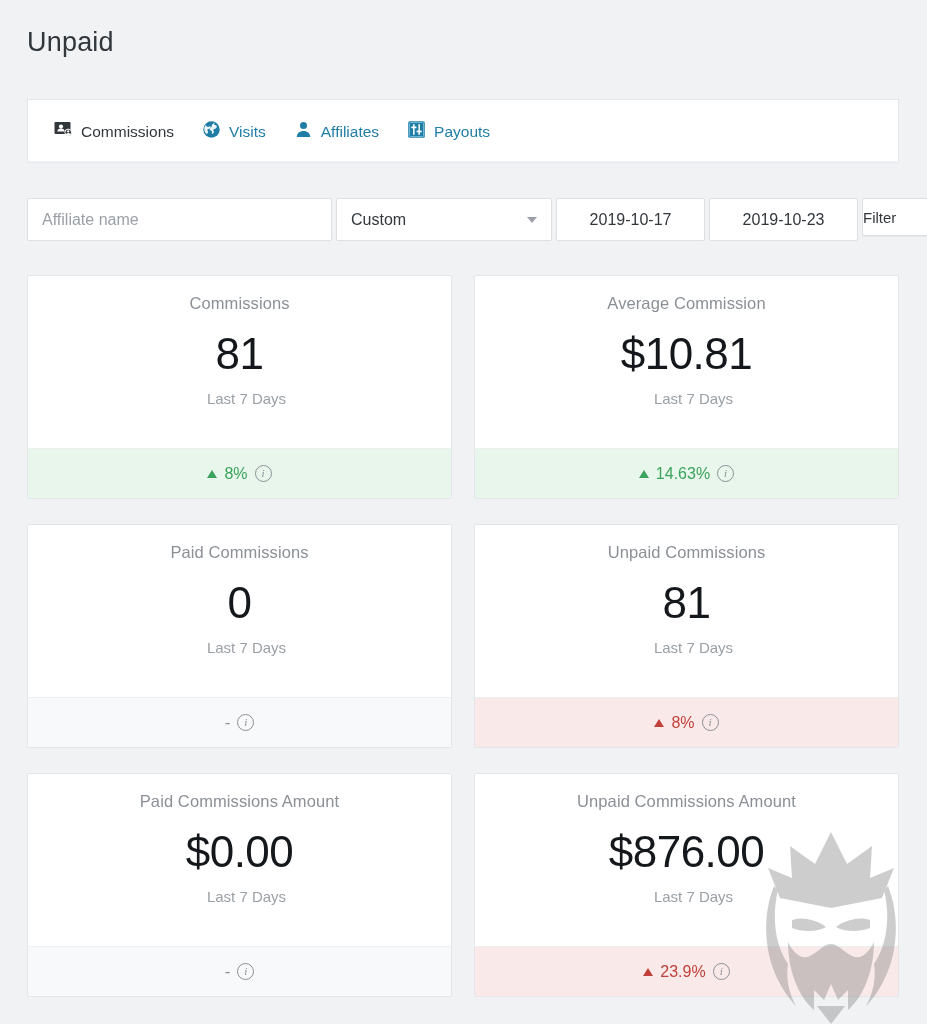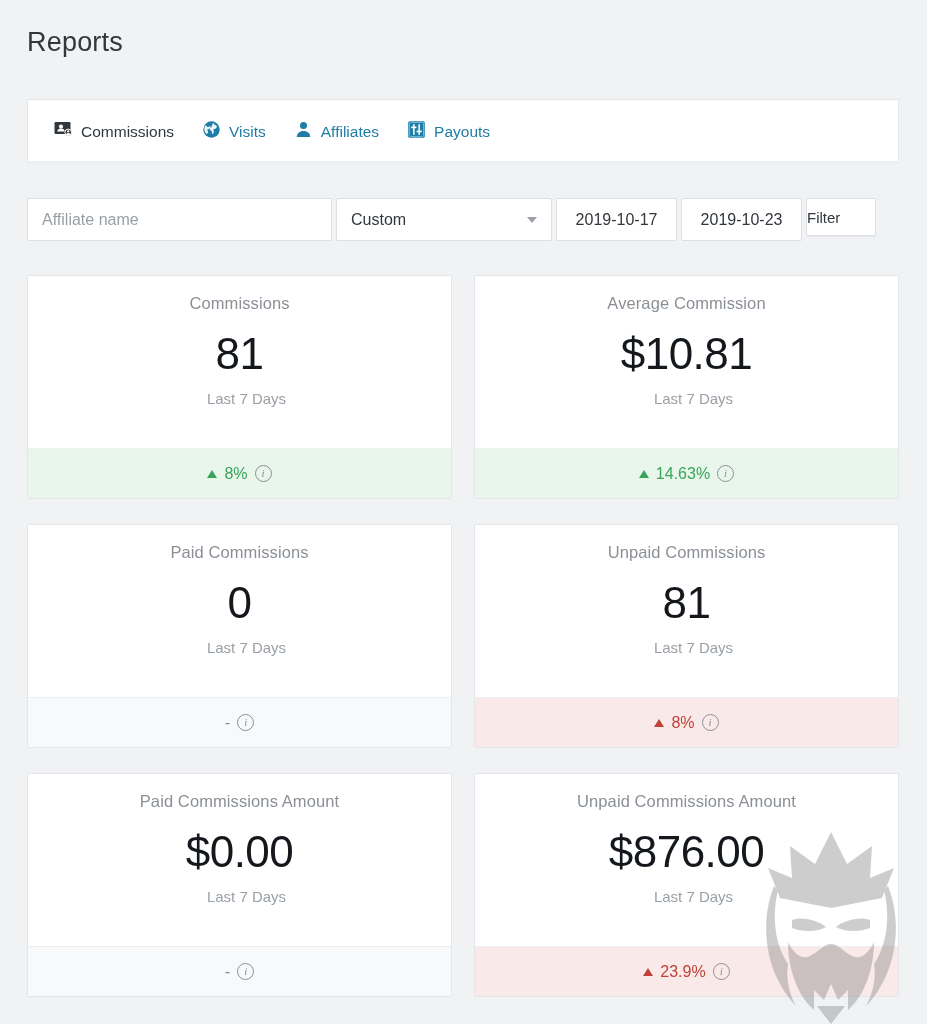--- a/index.html
+++ b/index.html
@@ -112,21 +112,21 @@
     justify-content: space-between;
     cursor: pointer;
   }
   .caret {
     width: 0; height: 0;
     border-left: 5px solid transparent;
     border-right: 5px solid transparent;
     border-top: 6px solid #9aa0a6;
     margin-left: 10px;
   }
-  .field-date { width: 121px; justify-content: center; }
+  .field-date { width: 149px; justify-content: center; }
   .field-date .dv { font-size: 16px; color: #32373c; }
   .btn-filter {
     width: 70px;
     justify-content: flex-start;
     cursor: pointer;
     background: #ffffff;
     border: 1px solid #dcdfe3;
     border-radius: 2px;
     display: flex;
     align-items: center;
@@ -233,21 +233,21 @@
     height: 200px;
     pointer-events: none;
     opacity: 0.42;
   }
 </style>
 </head>
 <body>
 
 <div class="page">
 
-  <div class="page-title">Reports</div>
+  <div class="page-title">Unpaid</div>
 
   <div class="tab-panel">
     <div class="tab-strip">
 
       <div class="tab active">
         <span class="tab-icon">
           <svg width="19" height="19" viewBox="0 0 19 19">
             <rect x="0.5" y="2" width="16" height="12" rx="1.2" fill="#32373c"></rect>
             <circle cx="7" cy="6.6" r="2.1" fill="#ffffff"></circle>
             <path d="M3.3 11.6c0-2 1.7-3.1 3.7-3.1s3.7 1.1 3.7 3.1z" fill="#ffffff"></path>

